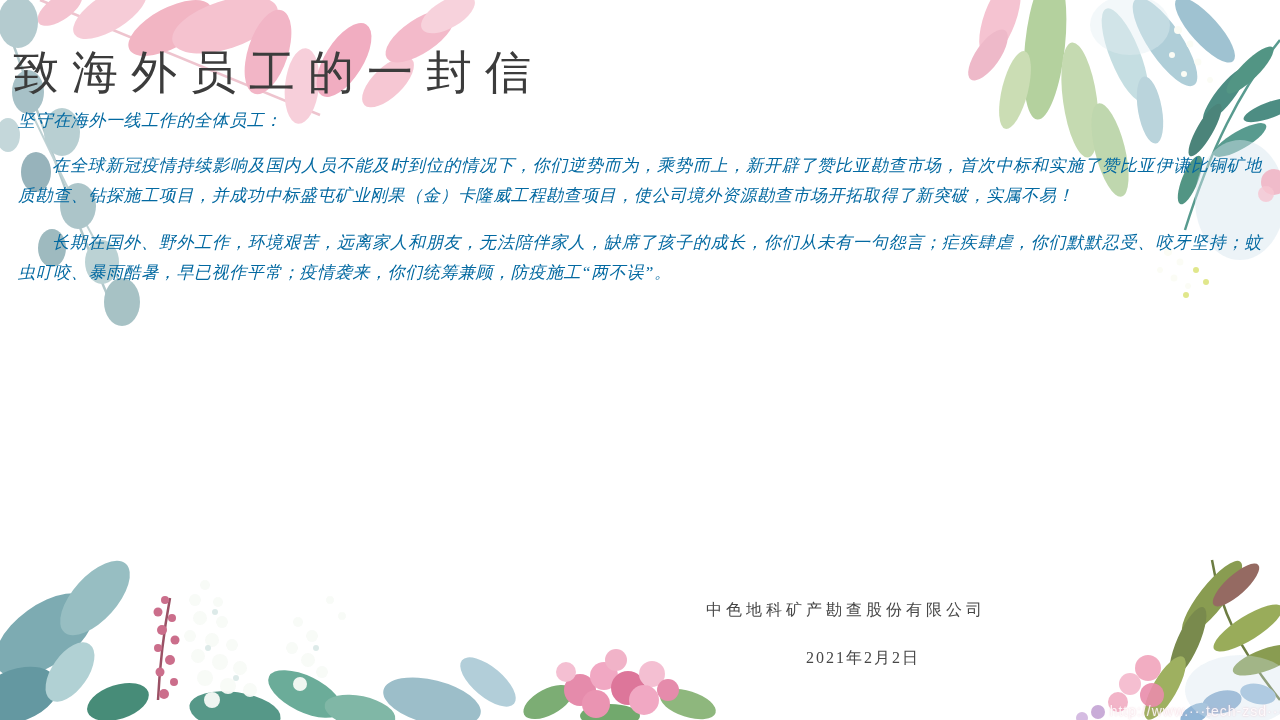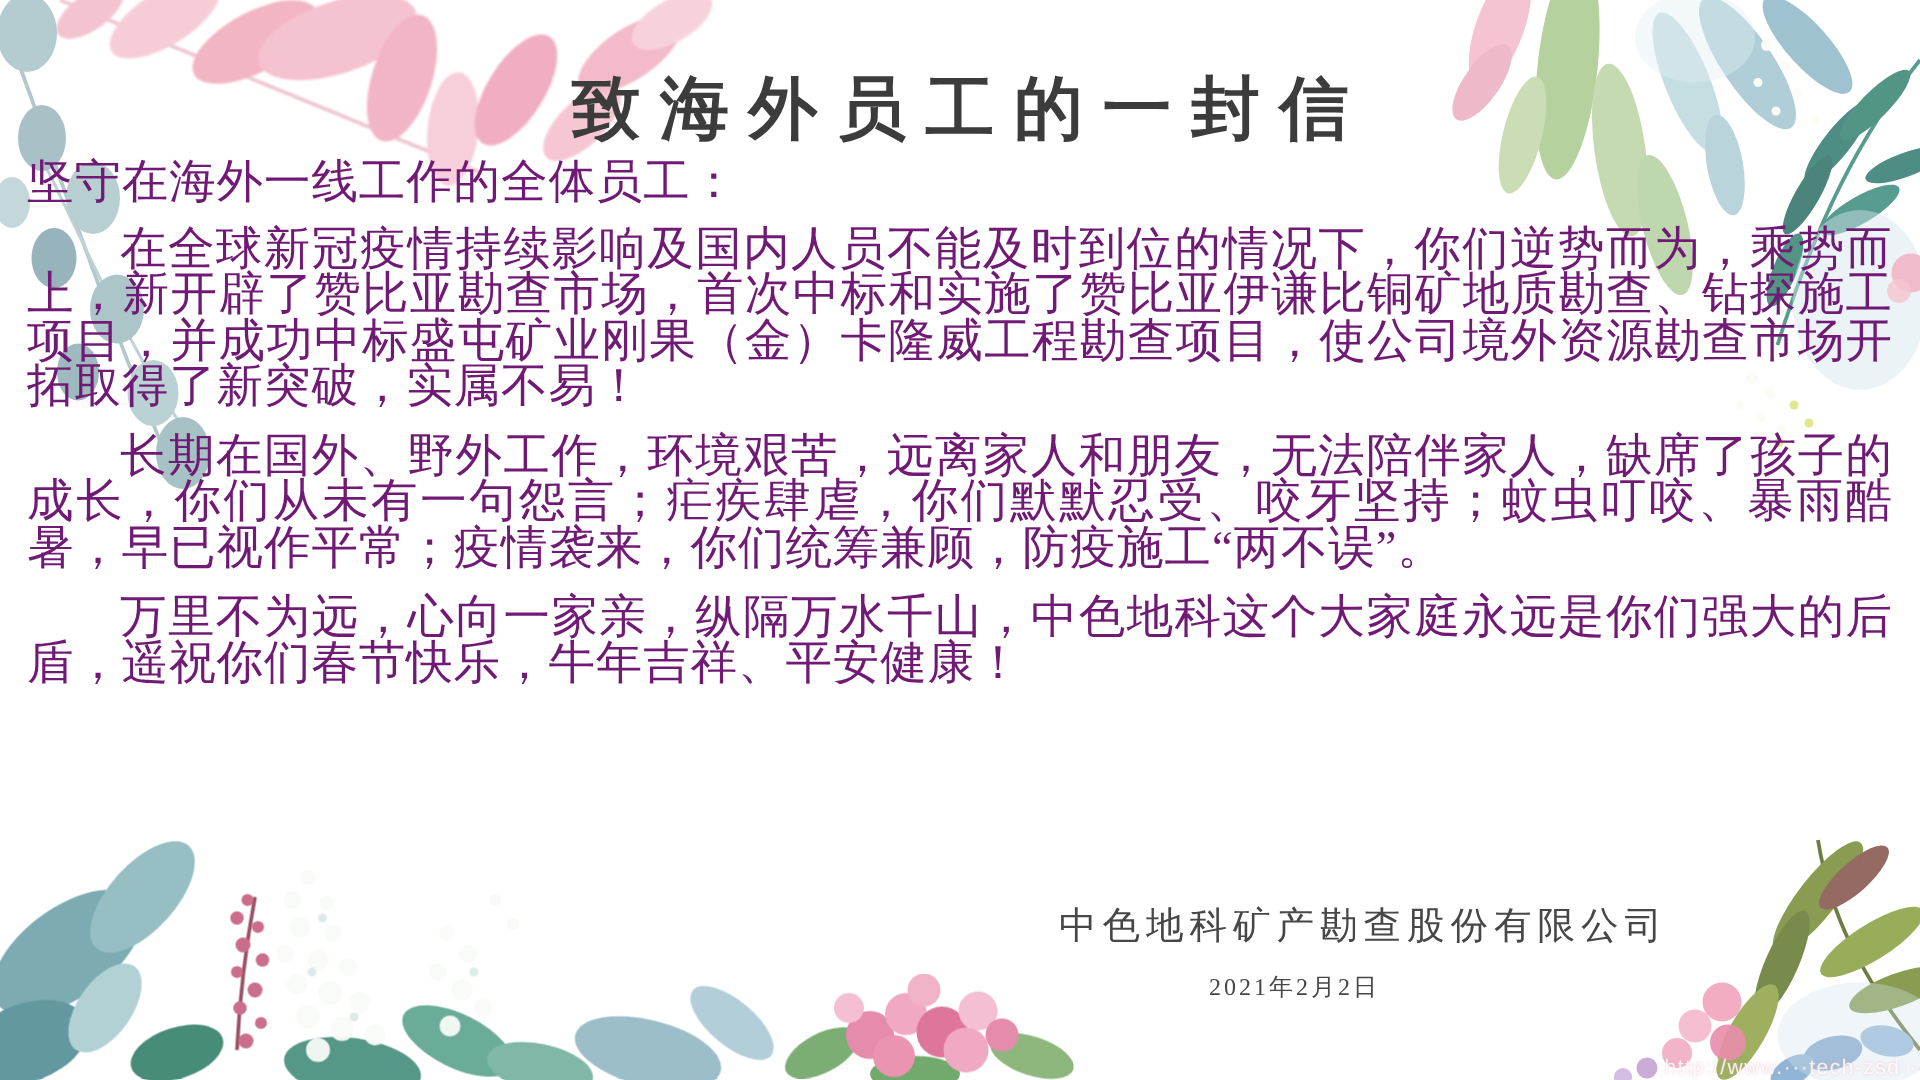--- a/index.html
+++ b/index.html
@@ -16,44 +16,45 @@
     pointer-events: none;
     z-index: 0;
   }
   .content {
     position: absolute; inset: 0;
     z-index: 2;
   }
   .title {
     position: absolute;
     top: 42px; left: 0; right: 0;
-    text-align: center;
+    text-align: left;
     font-size: 46px;
-    font-weight: bold;
+    font-weight: normal;
     letter-spacing: 13px;
     padding-left: 13px; 
     color: #3c3c3c;
   }
   .letter-body {
     position: absolute;
     top: 106px; left: 0; right: 0;
     padding: 0 18px;
-    color: #701a75;
-    font-size: 31px;
+    color: #0369a1;
+    font-size: 17px;
     line-height: 30.5px;
     letter-spacing: 0.6px;
     text-align: justify;
+    font-style: italic;
   }
   .salutation { margin: 0 0 14px 0; }
   .para { margin: 0 0 16px 0; text-indent: 2em; }
   .para.last { margin-bottom: 0; }
   .signature {
     position: absolute;
     top: 600px; left: 706px;
-    font-size: 25px;
+    font-size: 16px;
     letter-spacing: 4px;
     color: #474747;
     white-space: nowrap;
   }
   .letter-date {
     position: absolute;
     top: 648px; left: 806px;
     font-size: 16px;
     letter-spacing: 2px;
     color: #474747;
@@ -249,20 +250,19 @@
   </g>
 </svg>
 
 <div class="content">
   <div class="title">致海外员工的一封信</div>
 
   <div class="letter-body">
     <p class="salutation">坚守在海外一线工作的全体员工：</p>
     <p class="para">在全球新冠疫情持续影响及国内人员不能及时到位的情况下，你们逆势而为，乘势而上，新开辟了赞比亚勘查市场，首次中标和实施了赞比亚伊谦比铜矿地质勘查、钻探施工项目，并成功中标盛屯矿业刚果（金）卡隆威工程勘查项目，使公司境外资源勘查市场开拓取得了新突破，实属不易！</p>
     <p class="para">长期在国外、野外工作，环境艰苦，远离家人和朋友，无法陪伴家人，缺席了孩子的成长，你们从未有一句怨言；疟疾肆虐，你们默默忍受、咬牙坚持；蚊虫叮咬、暴雨酷暑，早已视作平常；疫情袭来，你们统筹兼顾，防疫施工“两不误”。</p>
-    <p class="para last">万里不为远，心向一家亲，纵隔万水千山，中色地科这个大家庭永远是你们强大的后盾，遥祝你们春节快乐，牛年吉祥、平安健康！</p>
   </div>
 
   <div class="signature">中色地科矿产勘查股份有限公司</div>
   <div class="letter-date">2021年2月2日</div>
 </div>
 
 <div class="watermark">http://www.···tech-zsd···</div>
 
 </body></html>

